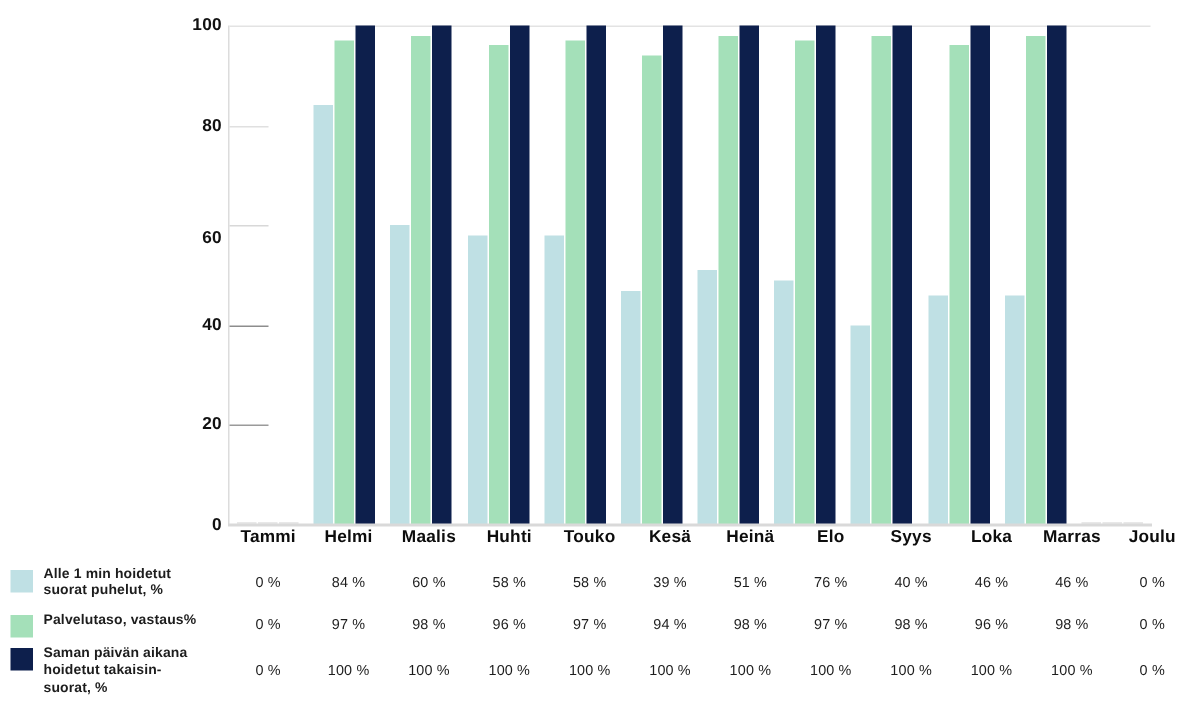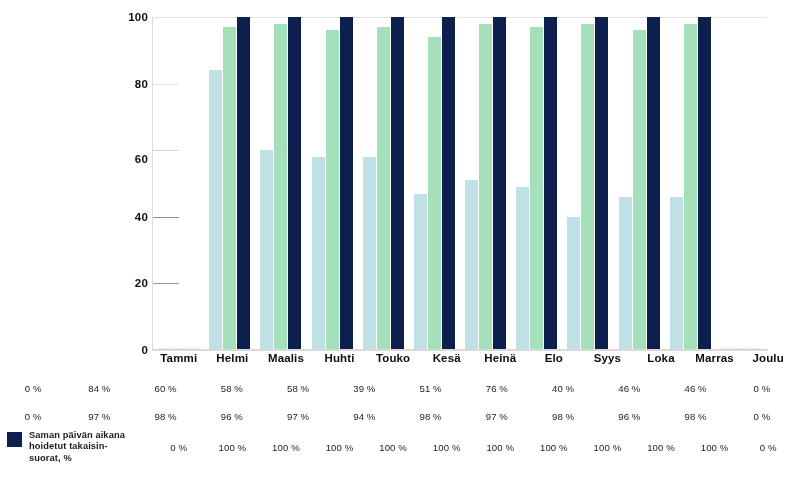--- a/index.html
+++ b/index.html
@@ -281,37 +281,50 @@
           <div class="cell">Heinä</div>
           <div class="cell">Elo</div>
           <div class="cell">Syys</div>
           <div class="cell">Loka</div>
           <div class="cell">Marras</div>
           <div class="cell">Joulu</div>
         </div>
     </div>
 
     <div class="trow data-row" id="row-0">
+      <div class="legend-cell">
+        <span class="swatch s0"></span>
+        <span class="legend-label">
+          <span>Alle 1 min hoidetut</span><br>
+          <span>suorat puhelut, %</span>
+        </span>
+      </div>
       <div class="cells">
           <div class="cell">0 %</div>
           <div class="cell">84 %</div>
           <div class="cell">60 %</div>
           <div class="cell">58 %</div>
           <div class="cell">58 %</div>
           <div class="cell">39 %</div>
           <div class="cell">51 %</div>
           <div class="cell">76 %</div>
           <div class="cell">40 %</div>
           <div class="cell">46 %</div>
           <div class="cell">46 %</div>
           <div class="cell">0 %</div>
         </div>
     </div>
 
     <div class="trow data-row" id="row-1">
+      <div class="legend-cell">
+        <span class="swatch s1"></span>
+        <span class="legend-label">
+          <span>Palvelutaso, vastaus%</span>
+        </span>
+      </div>
       <div class="cells">
           <div class="cell">0 %</div>
           <div class="cell">97 %</div>
           <div class="cell">98 %</div>
           <div class="cell">96 %</div>
           <div class="cell">97 %</div>
           <div class="cell">94 %</div>
           <div class="cell">98 %</div>
           <div class="cell">97 %</div>
           <div class="cell">98 %</div>

